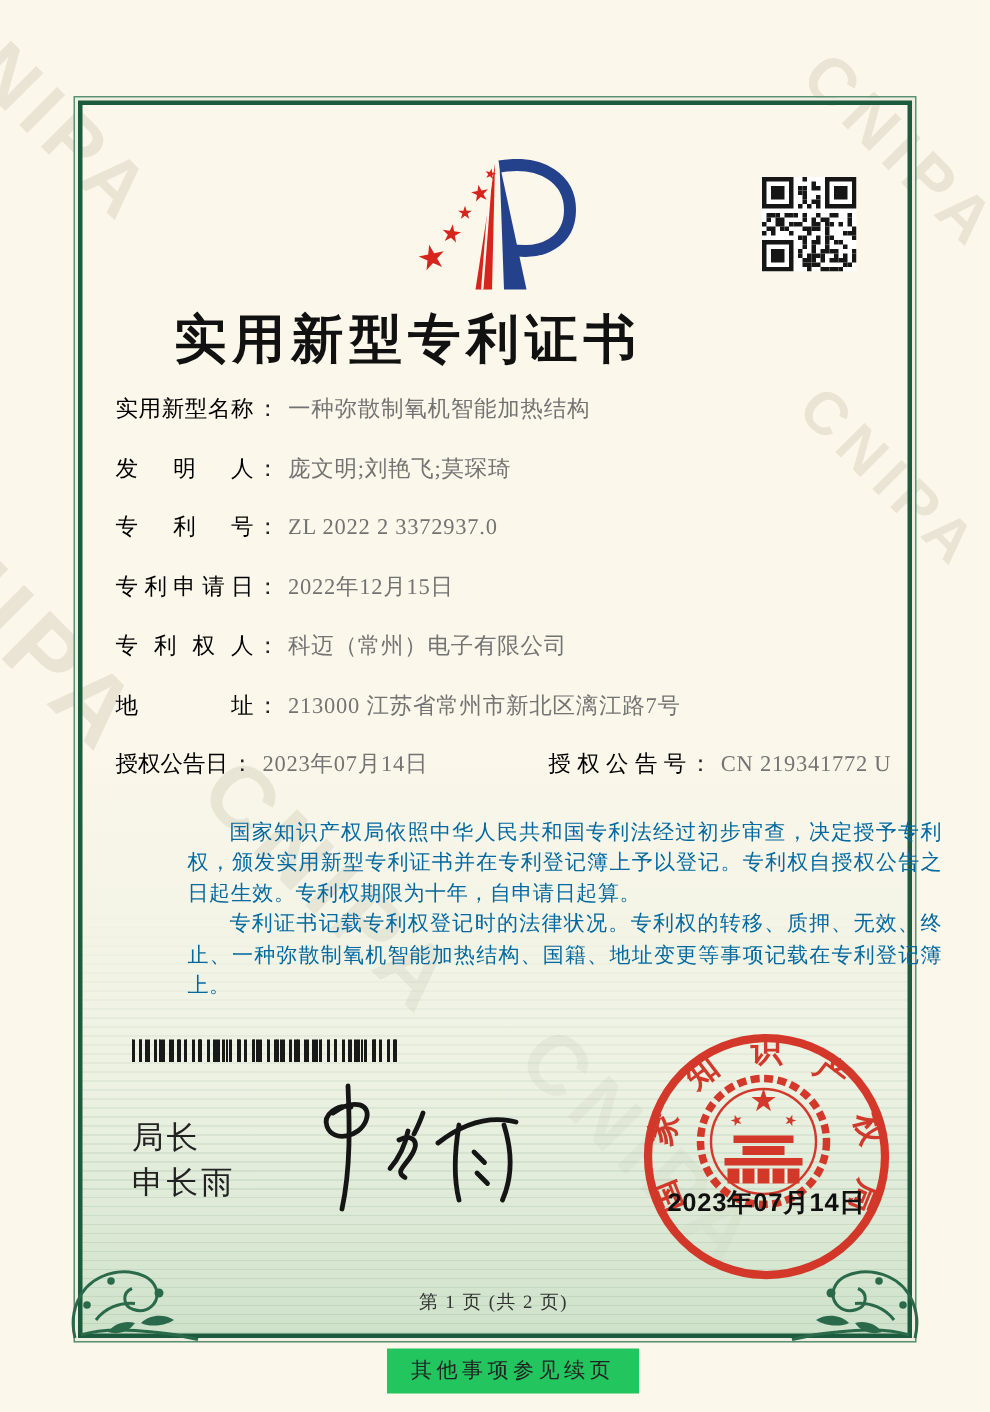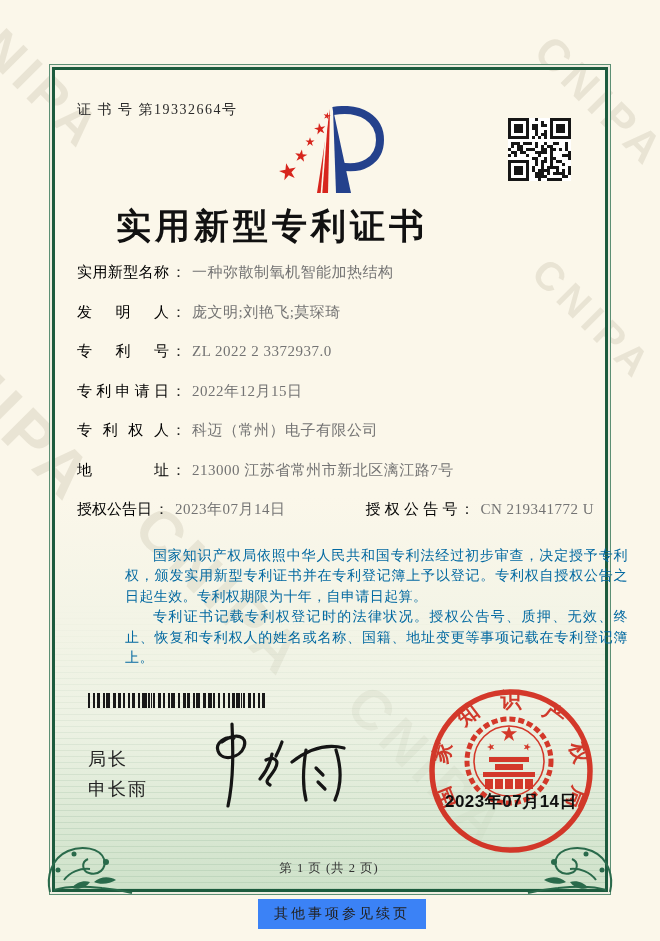--- a/index.html
+++ b/index.html
@@ -34,48 +34,47 @@
   
   .paras{left:77px;top:546px;width:503px;font-size:14px;line-height:20.4px;letter-spacing:0.4px;color:#0369a1;text-align:justify;margin-left:48px;}
   .paras p{margin:0;text-indent:2em;}
   
   .barcode{left:88px;top:693px;width:177px;height:15px;
     background:
       repeating-linear-gradient(90deg,#181818 0 2px,rgba(0,0,0,0) 2px 5px),
       repeating-linear-gradient(90deg,#181818 0 1px,rgba(0,0,0,0) 1px 9px),
       repeating-linear-gradient(90deg,rgba(0,0,0,0) 0 5px,#181818 5px 7px,rgba(0,0,0,0) 7px 13px);}
   .signer{left:88px;top:744px;font-family:"Liberation Sans","DejaVu Sans",sans-serif;
-          font-size:18px;letter-spacing:2px;color:#222;line-height:30px;}
+          font-size:21px;letter-spacing:2px;color:#222;line-height:30px;}
   .sig{left:192px;top:720px;}
   
   .seal{left:427px;top:687px;width:168px;height:168px;}
   .sealdate{left:427px;top:790px;width:168px;text-align:center;font-size:17px;font-weight:bold;
             color:#101010;font-family:"Liberation Sans","DejaVu Sans",sans-serif;letter-spacing:0.5px;}
   .pageinfo{left:49px;top:860px;width:560px;text-align:center;font-size:12.5px;letter-spacing:1px;color:#333;}
-  .note{left:258px;top:899px;background:#3b82f6;padding:6px 16px;font-size:14px;letter-spacing:3px;color:#222;}
+  .note{left:258px;top:899px;background:#22c55e;padding:6px 16px;font-size:14px;letter-spacing:3px;color:#222;}
   .flourish{left:44px;top:842px;}
   .flourish.right{left:auto;right:44px;transform:scaleX(-1);}
 </style>
 </head>
 <body>
 
 <div class="page">
 
   <div class="wm" style="left:-18px;top:-14px;font-size:52px;">CNIPA</div>
   <div class="wm" style="left:560px;top:26px;font-size:44px;">CNIPA</div>
   <div class="wm" style="left:555px;top:250px;font-size:40px;">CNIPA</div>
   <div class="wm" style="left:-52px;top:300px;font-size:66px;">CNIPA</div>
   <div class="wm" style="left:170px;top:492px;font-size:60px;">CNIPA</div>
   <div class="wm" style="left:380px;top:672px;font-size:56px;">CNIPA</div>
 
   <div class="abs tint"></div>
   <div class="abs waves"></div>
   <div class="abs frame"></div>
 
-  <div class="abs certno">证 书 号 第19332664号</div>
 
   <svg class="abs logo" width="112" height="90" viewBox="0 0 112 90">
     <defs>
       <path id="star" d="M0,-1 L0.2245,-0.309 0.951,-0.309 0.3633,0.118 0.5878,0.809 0,0.382 -0.5878,0.809 -0.3633,0.118 -0.951,-0.309 -0.2245,-0.309 Z"></path>
     </defs>
     <path d="M57,5 C86,0 104,14 104,34 C104,55 85,65 63,60" fill="none" stroke="#24418c" stroke-width="8"></path>
     <path d="M54,3 L41,87 L52,87 Z" fill="#d7251d"></path>
     <path d="M51.5,9 L45.5,87" stroke="#fbf7ea" stroke-width="1.6" fill="none"></path>
     <path d="M57,3 L60,87 L75,87 Z" fill="#24418c"></path>
     <use href="#star" transform="translate(12,66) scale(9) rotate(-12)" fill="#d7251d"></use>
@@ -255,21 +254,21 @@
       <span class="pair2">
         <span class="flabel">授权公告号</span>
           <span class="fcolon">：</span>
           <span class="fvalue">CN 219341772 U</span>
       </span>
     </div>
   </div>
 
   <div class="abs paras">
     <p>国家知识产权局依照中华人民共和国专利法经过初步审查，决定授予专利权，颁发实用新型专利证书并在专利登记簿上予以登记。专利权自授权公告之日起生效。专利权期限为十年，自申请日起算。</p>
-    <p>专利证书记载专利权登记时的法律状况。授权公告号、质押、无效、终止、恢复和专利权人的姓名或名称、国籍、地址变更等事项记载在专利登记簿上。</p>
+    <p>专利证书记载专利权登记时的法律状况。专利权的转移、质押、无效、终止、一种弥散制氧机智能加热结构、国籍、地址变更等事项记载在专利登记簿上。</p>
   </div>
 
   <div class="abs barcode"></div>
 
   <div class="abs signer">
     <div>局长</div>
     <div>申长雨</div>
   </div>
 
   <svg class="abs sig" width="160" height="92" viewBox="0 0 160 92">

